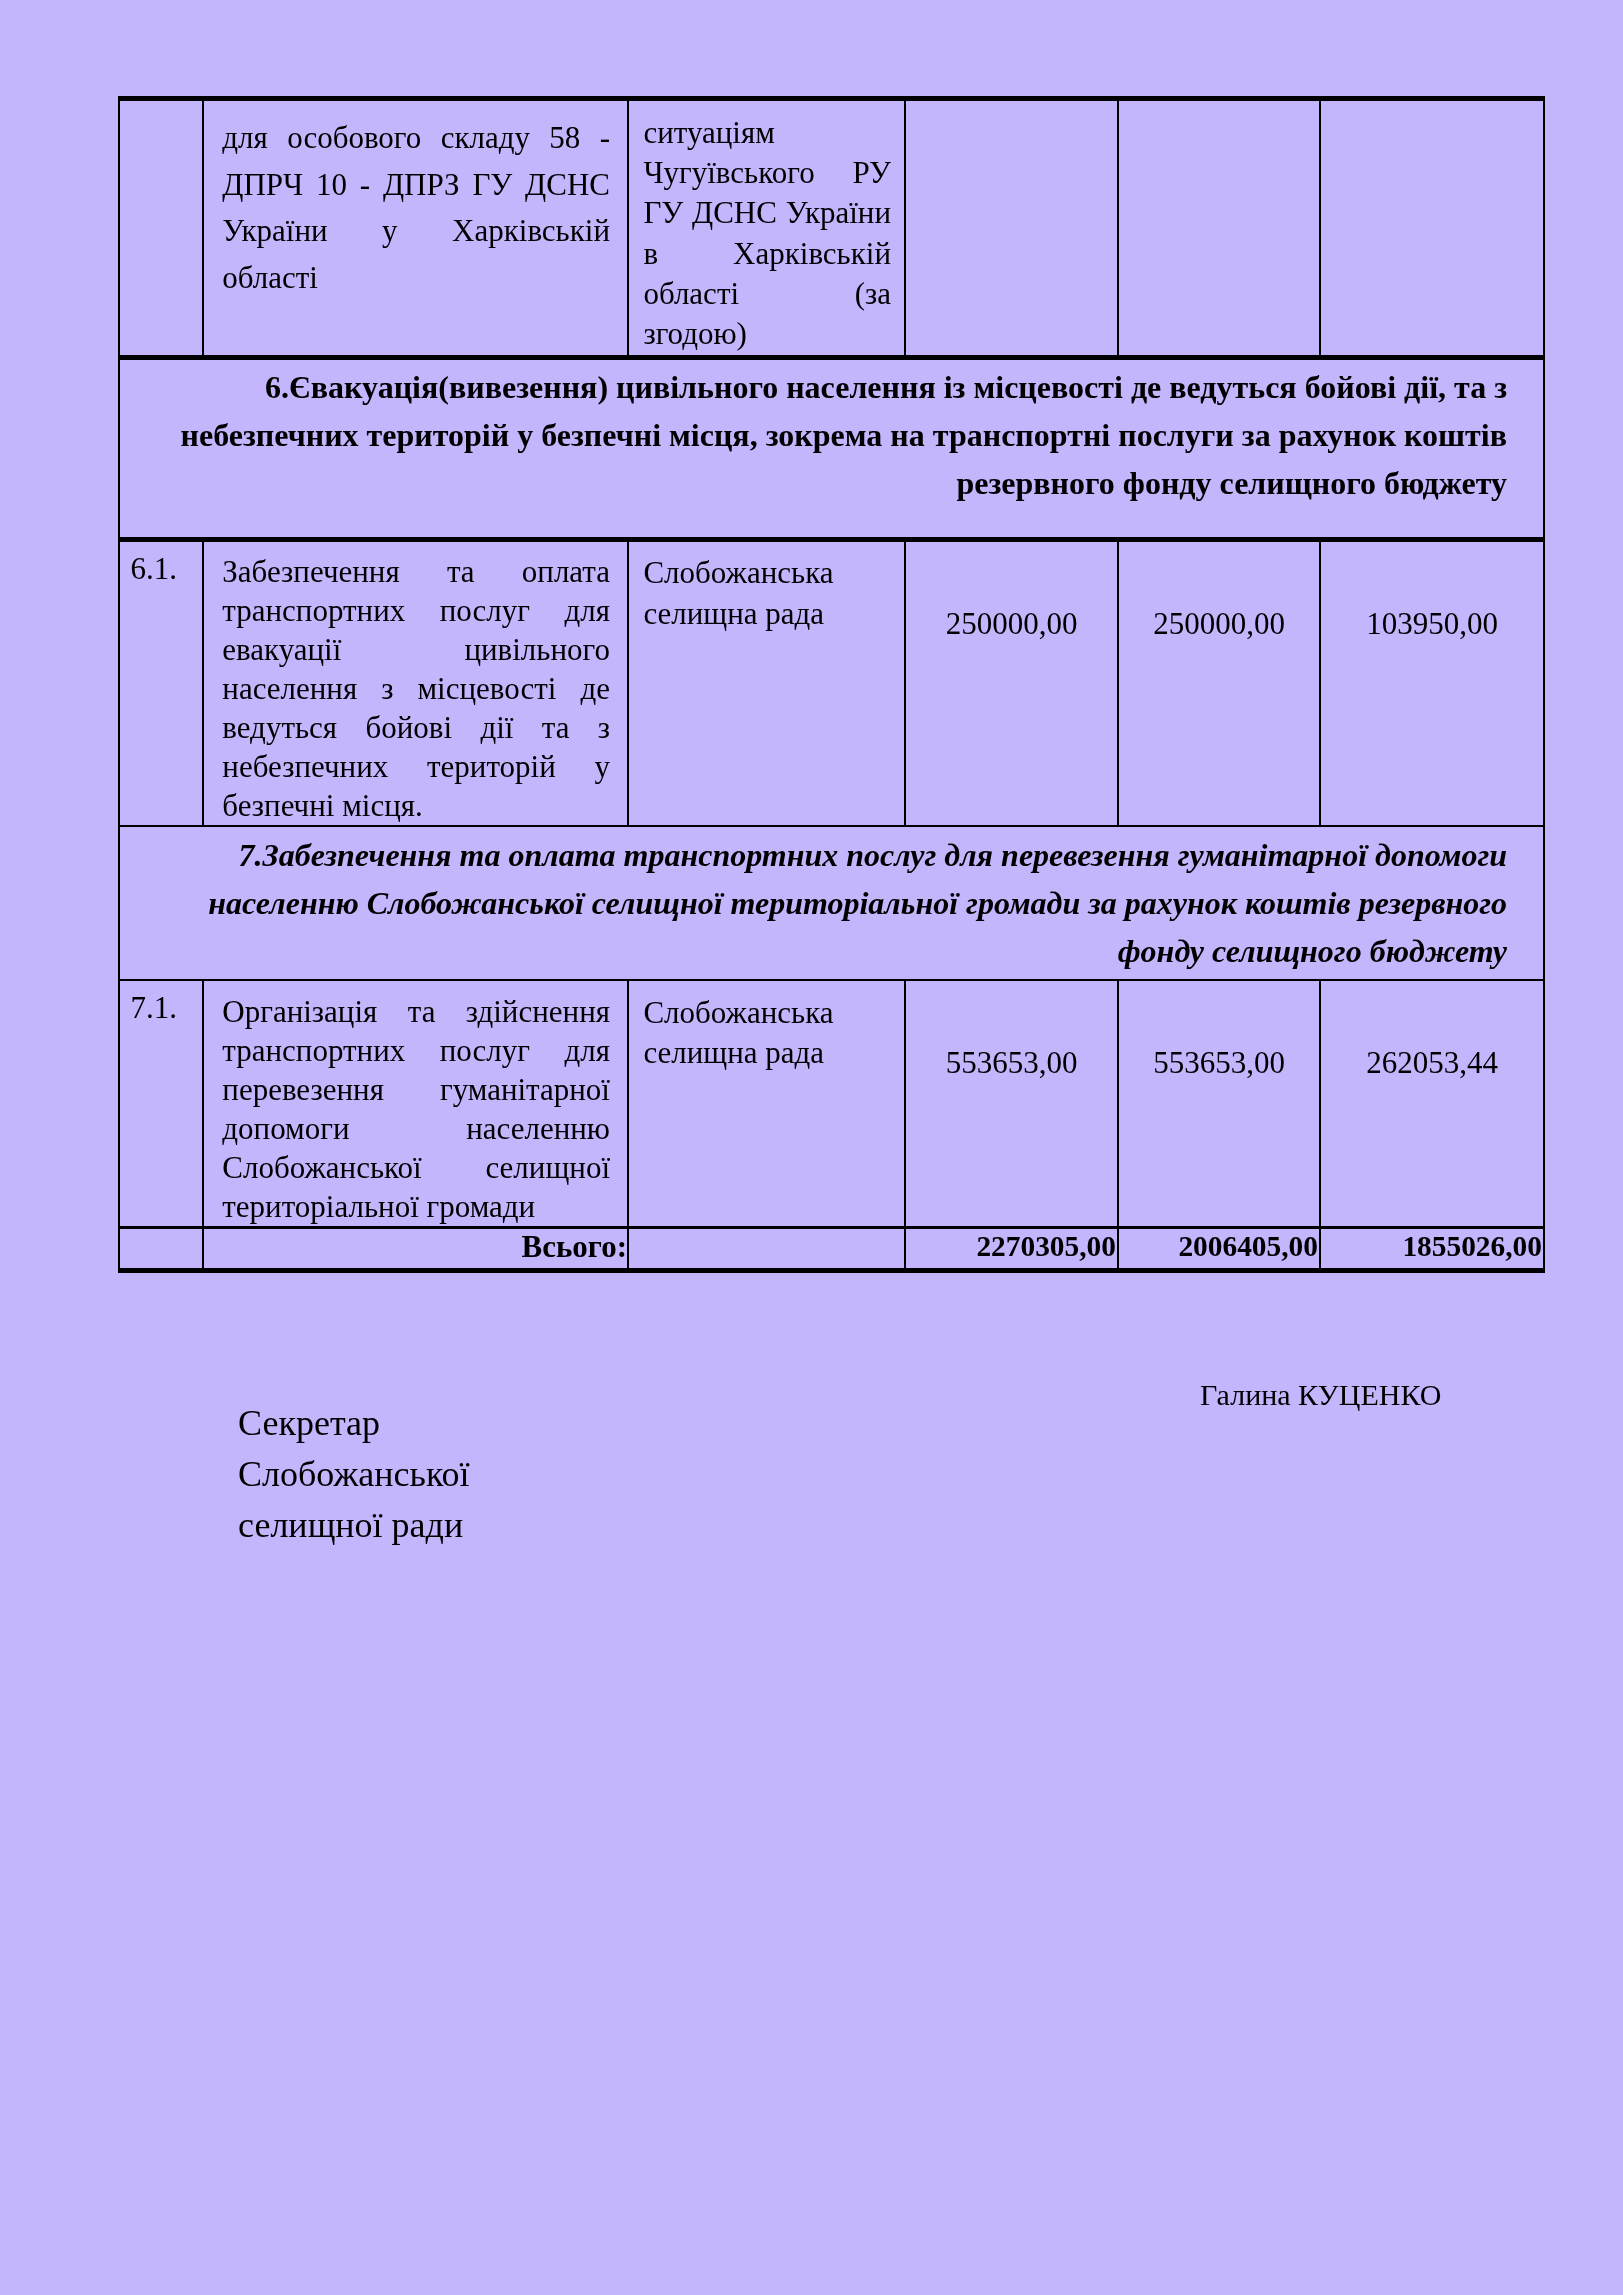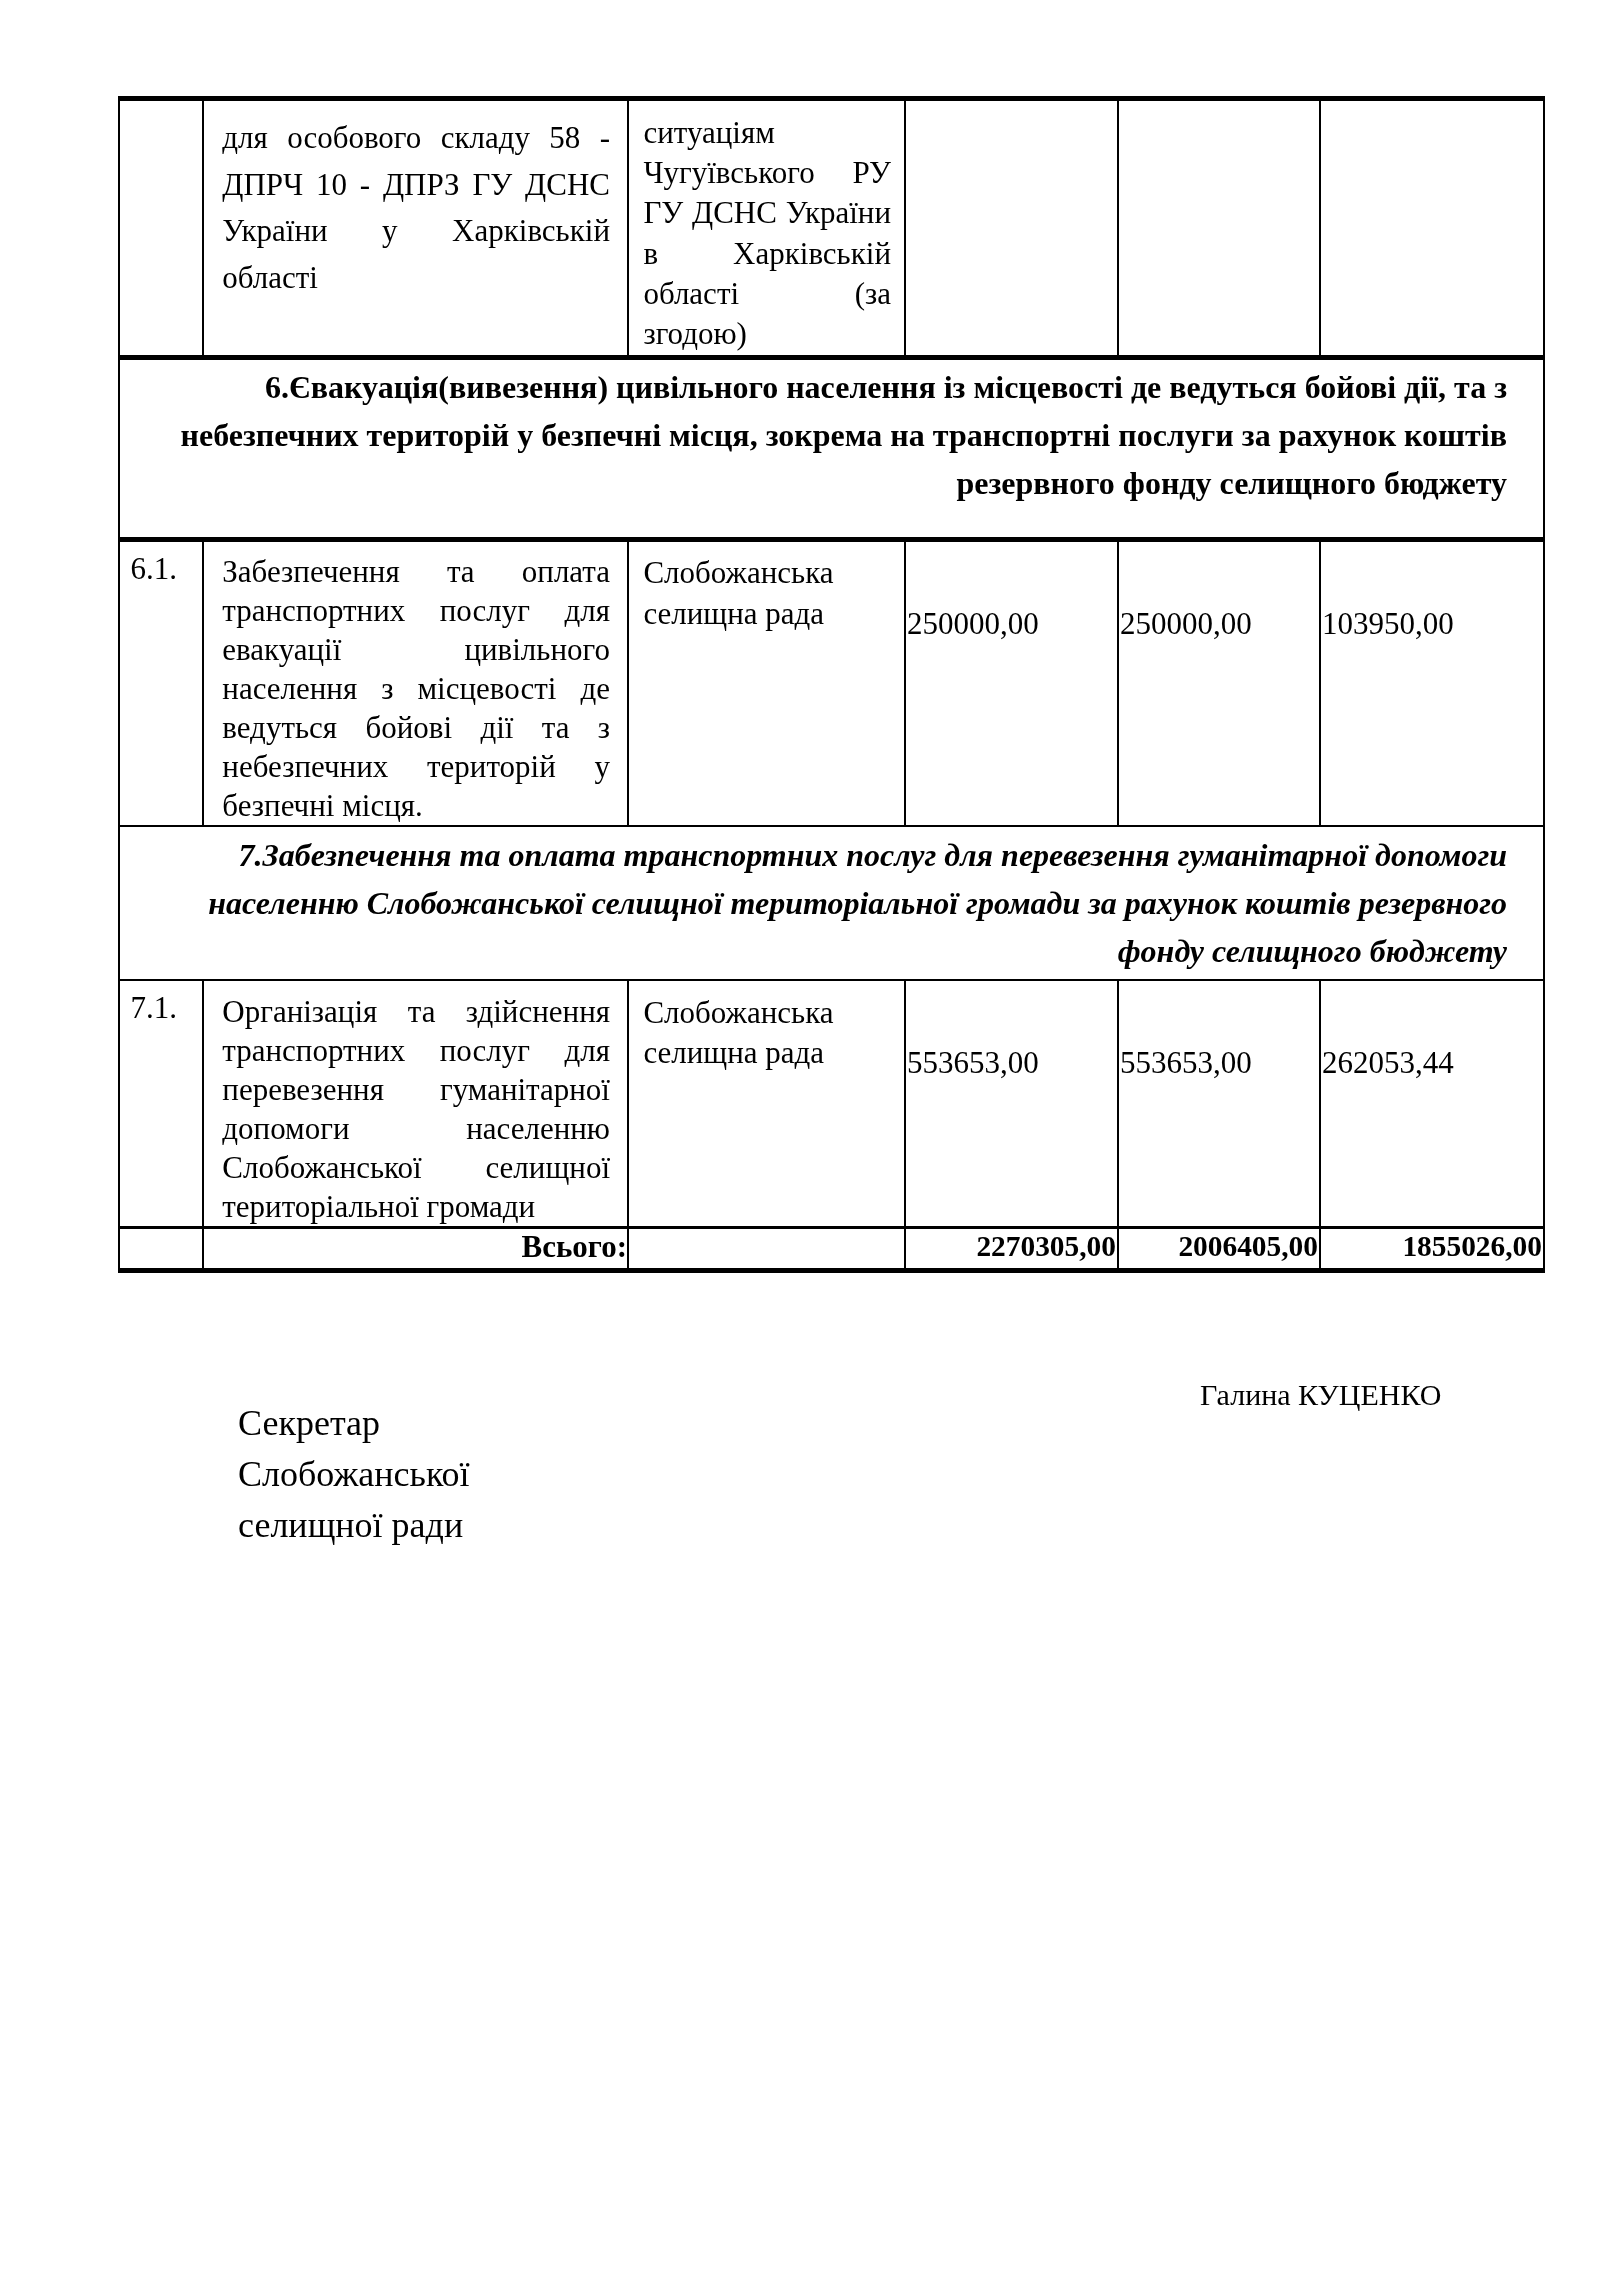--- a/index.html
+++ b/index.html
@@ -4,21 +4,21 @@
 <style>
   html, body {
     margin: 0;
     padding: 0;
     background: #888;
   }
   .page {
     position: relative;
     width: 1623px;
     height: 2295px;
-    background: #ffffff;
+    background: #c4b5fd;
     font-family: "Liberation Serif", "DejaVu Serif", serif;
     color: #000000;
     overflow: hidden;
   }
   table.doc-table {
     position: absolute;
     left: 118px;
     top: 96px;
     width: 1424px;
     border-collapse: collapse;
@@ -58,21 +58,21 @@
     padding-top: 14.4px;
   }
   td.cell-exec {
     font-size: 31px;
     line-height: 1.3;
     text-align: justify;
     padding: 11.8px 13px 0 14.4px;
   }
   td.cell-money {
     font-size: 31px;
-    text-align: left;
+    text-align: center;
     padding-top: 64px;
   }
   td.cell-section {
     font-size: 32px;
     font-weight: bold;
     text-align: right;
     vertical-align: middle;
     line-height: 1.5;
     padding: 3.9px 36px;
   }

